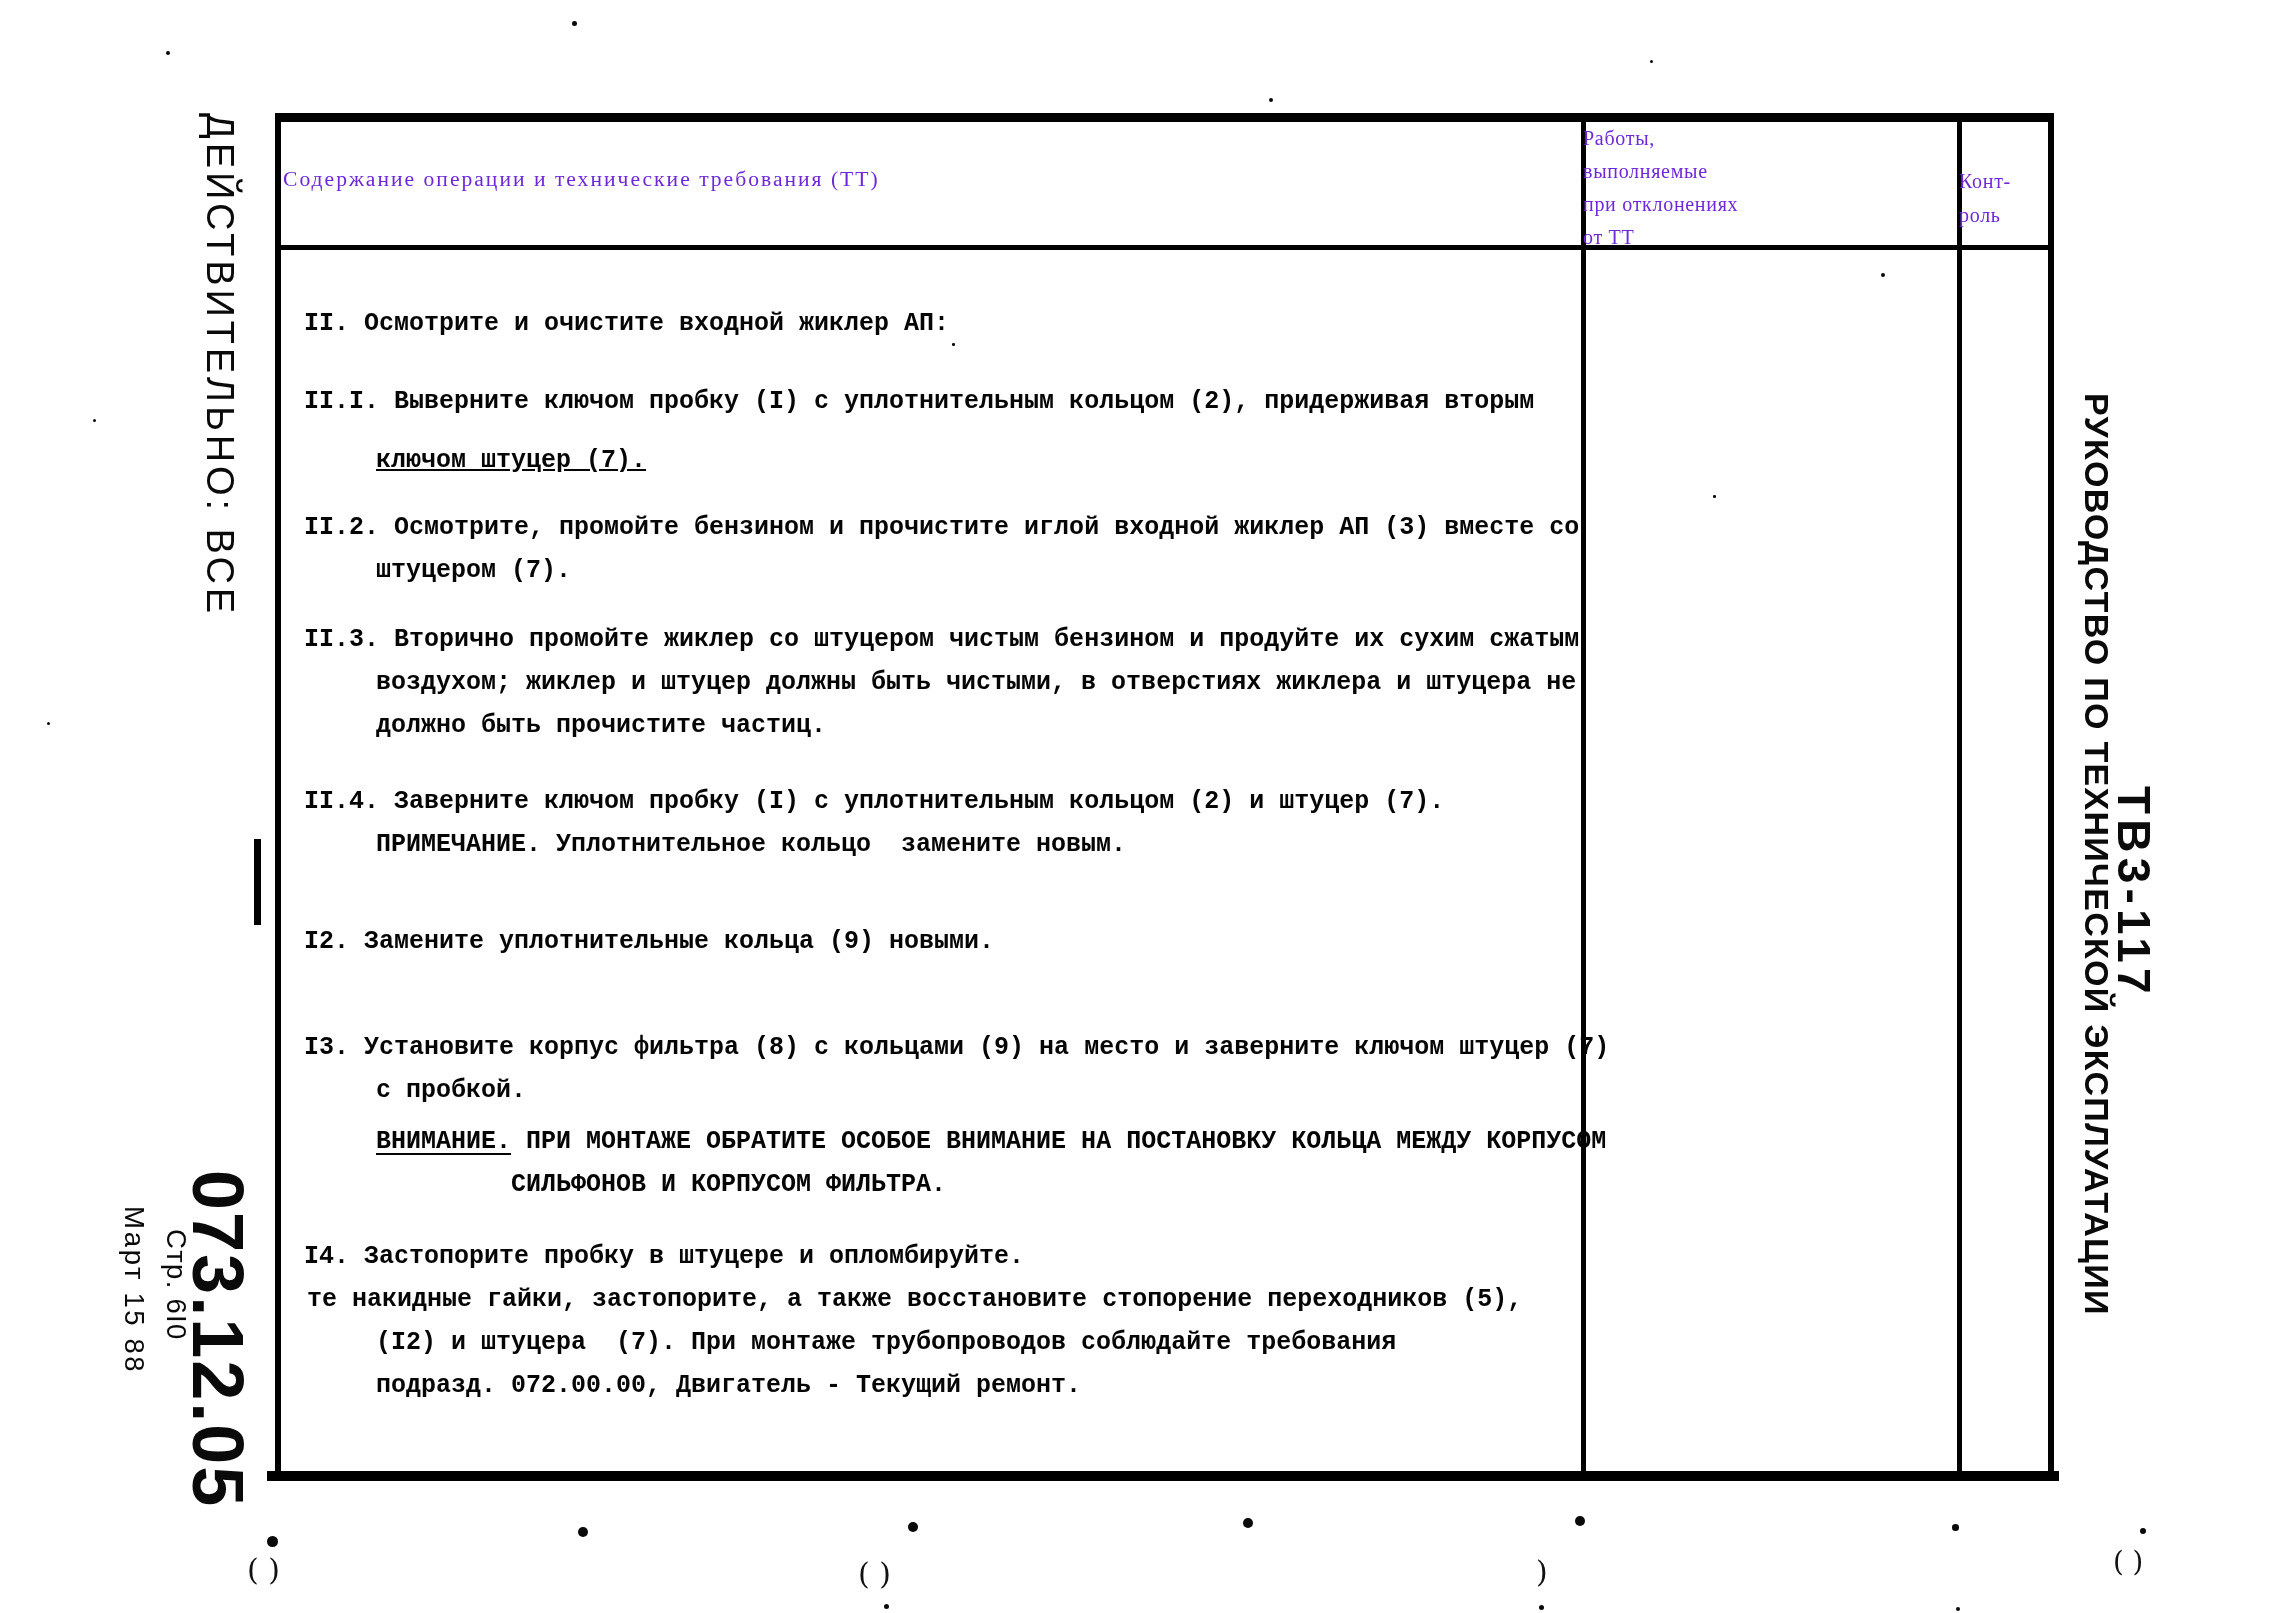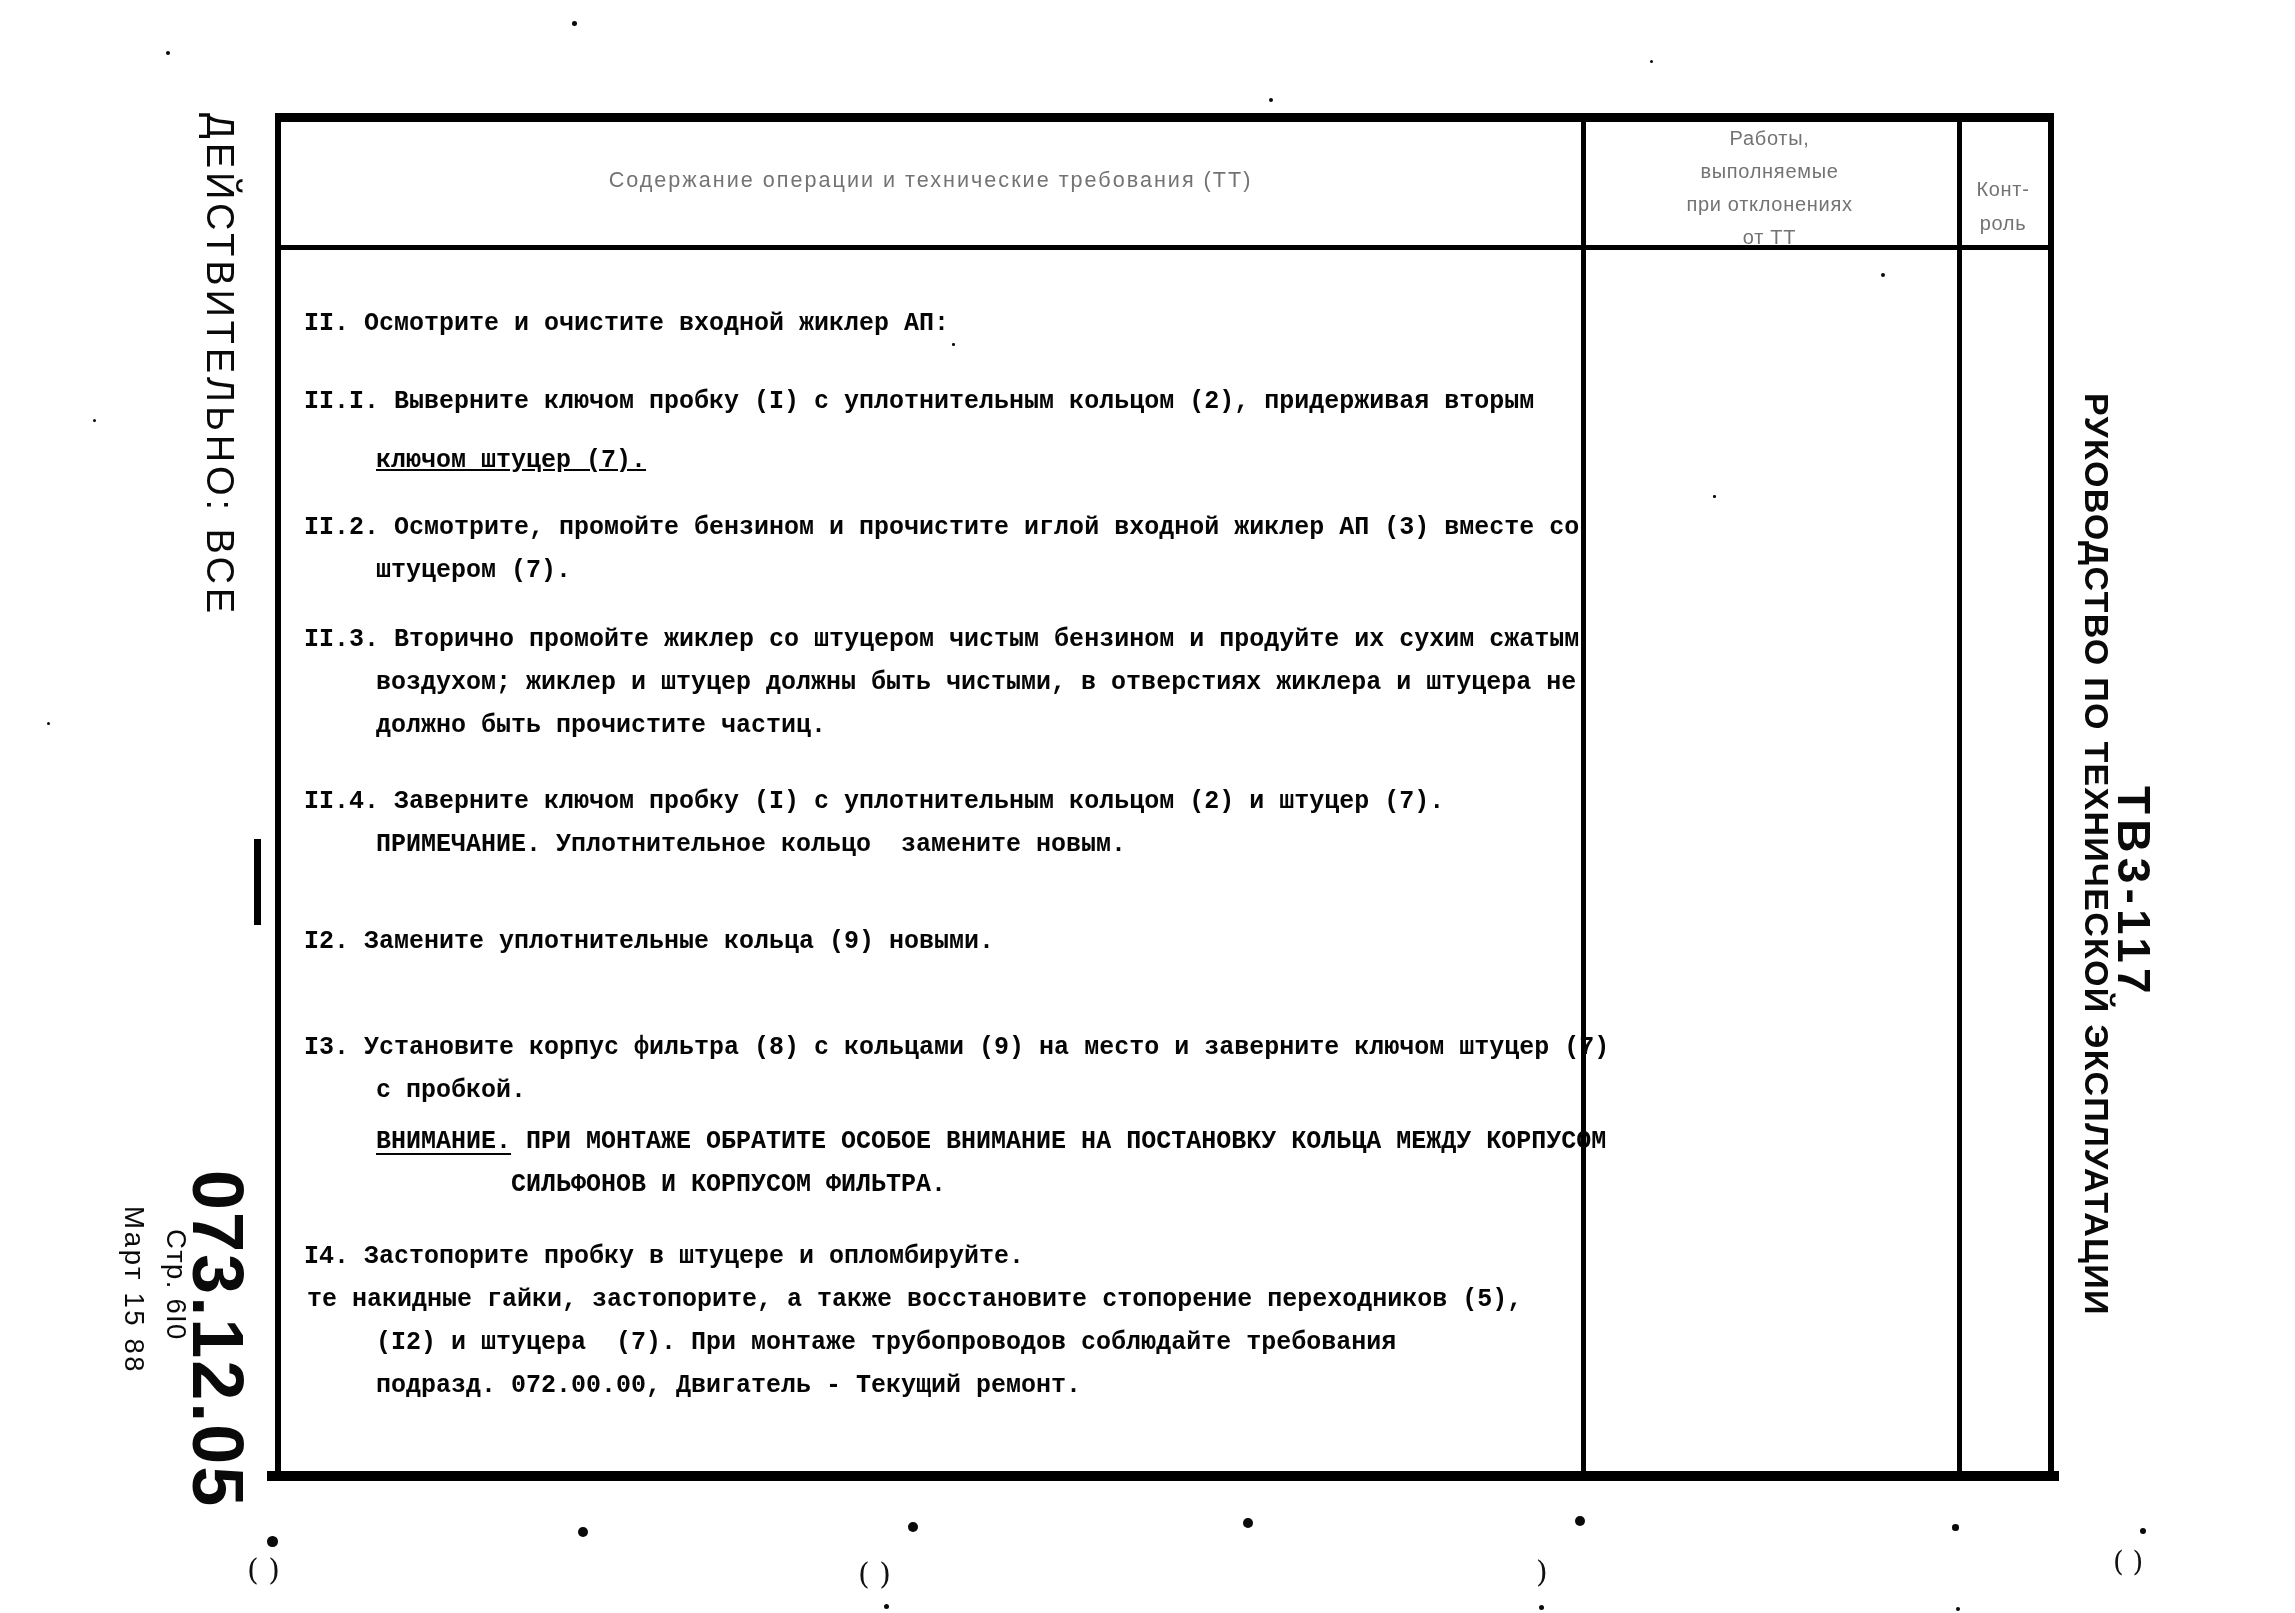--- a/index.html
+++ b/index.html
@@ -17,25 +17,25 @@
   
   .tline{position:absolute;background:#000;}
   #b-top   {left:275px;top:113px;width:1778px;height:8.5px;}
   #b-bottom{left:267px;top:1471px;width:1792px;height:9.8px;}
   #b-left  {left:275px;top:113px;width:5.9px;height:1363px;}
   #b-right {left:2048px;top:113px;width:5.9px;height:1366px;}
   #v-1     {left:1581px;top:116px;width:4.6px;height:1358px;}
   #v-2     {left:1957px;top:116px;width:4.6px;height:1358px;}
   #h-head  {left:277px;top:245px;width:1773px;height:4.6px;}
   
-  .hcell{position:absolute;text-align:center;color:#737373;}
+  .hcell{position:absolute;text-align:left;color:#6d28d9;font-family:Liberation Serif, serif;}
   #hc-1{left:283px;top:167px;width:1295px;font-size:21.6px;letter-spacing:2px;}
   #hc-2{left:1583px;top:122px;width:373px;font-size:20px;line-height:33px;letter-spacing:0.7px;}
   #hc-2 span{display:block;}
-  #hc-3{left:1959px;top:172px;width:88px;font-size:20px;line-height:34px;letter-spacing:0.7px;}
+  #hc-3{left:1959px;top:164px;width:88px;font-size:20px;line-height:34px;letter-spacing:0.7px;}
   #hc-3 span{display:block;}
   
   #ops{position:absolute;left:275px;top:302px;width:1307px;}
   .op-line{height:43px;line-height:43px;white-space:pre;
            font-family:"Liberation Mono","DejaVu Sans Mono",monospace;
            font-weight:700;font-size:25px;color:#050505;}
   .ind0{padding-left:29px;} .ind1{padding-left:101px;} .ind2{padding-left:236px;}
   .upre{text-decoration:underline;text-underline-offset:4.6px;}
   
   .dot{position:absolute;background:#0a0a0a;border-radius:50%;}

